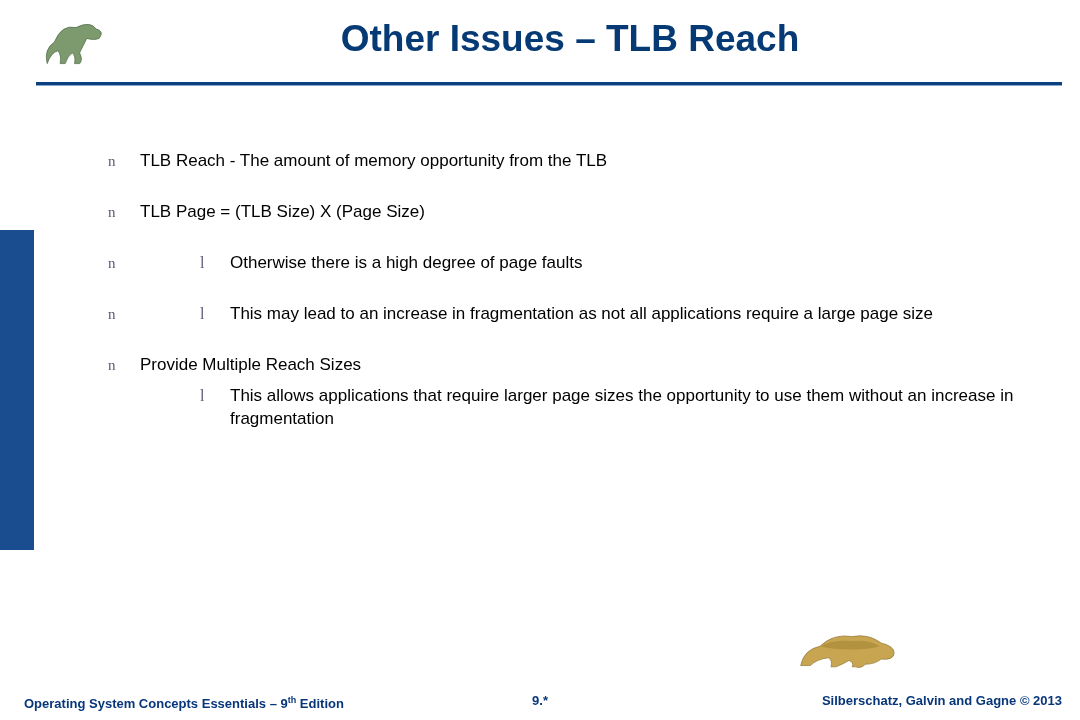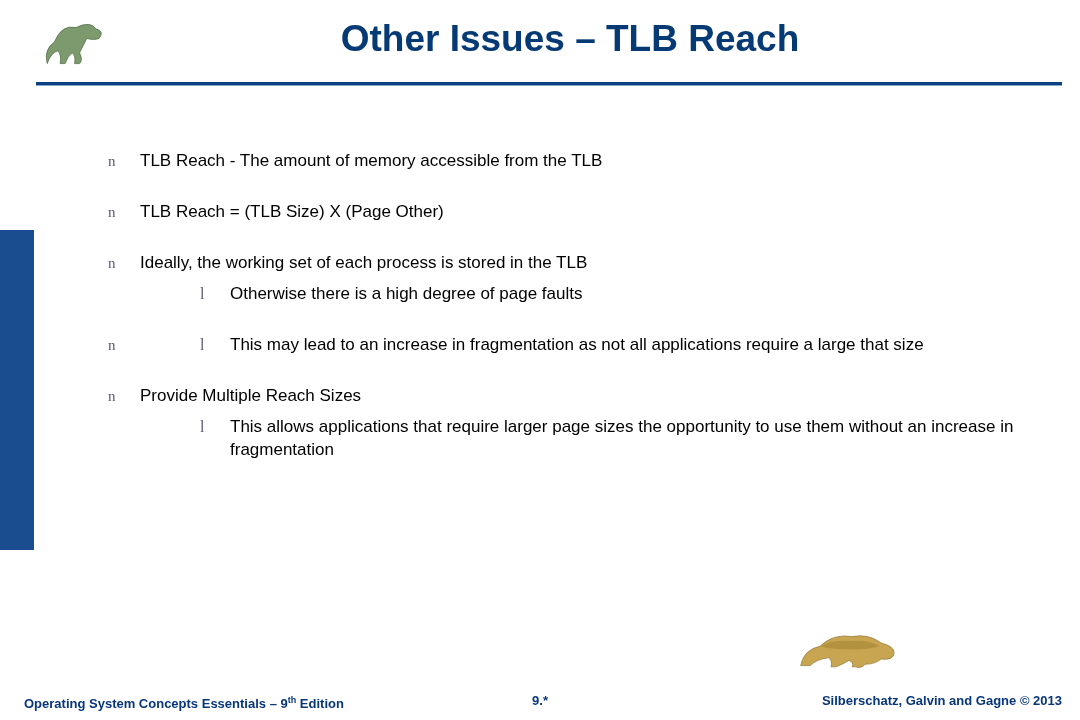--- a/index.html
+++ b/index.html
@@ -43,42 +43,41 @@
       </svg>
     </div>
     <div class="title">Other Issues – TLB Reach</div>
     <div class="header-line"></div>
   </div>
 
   <div class="content">
 
     <div class="lvl1">
       <span class="marker1">n</span>
-      <span>TLB Reach - The amount of memory accessible from the TLB</span>
+      <span>TLB Reach - The amount of memory opportunity from the TLB</span>
     </div>
 
     <div class="lvl1">
       <span class="marker1">n</span>
-      <span>TLB Reach = (TLB Size) X (Page Other)</span>
+      <span>TLB Page = (TLB Size) X (Page Size)</span>
     </div>
 
     <div class="lvl1">
       <span class="marker1">n</span>
-      <span>Ideally, the working set of each process is stored in the TLB</span>
       <div class="lvl2">
         <span class="marker2">l</span>
         <span>Otherwise there is a high degree of page faults</span>
       </div>
     </div>
 
     <div class="lvl1">
       <span class="marker1">n</span>
       <div class="lvl2">
         <span class="marker2">l</span>
-        <span>This may lead to an increase in fragmentation as not all applications require a large that size</span>
+        <span>This may lead to an increase in fragmentation as not all applications require a large page size</span>
       </div>
     </div>
 
     <div class="lvl1">
       <span class="marker1">n</span>
       <span>Provide Multiple Reach Sizes</span>
       <div class="lvl2">
         <span class="marker2">l</span>
         <span>This allows applications that require larger page sizes the opportunity to use them without an increase in fragmentation</span>
       </div>

